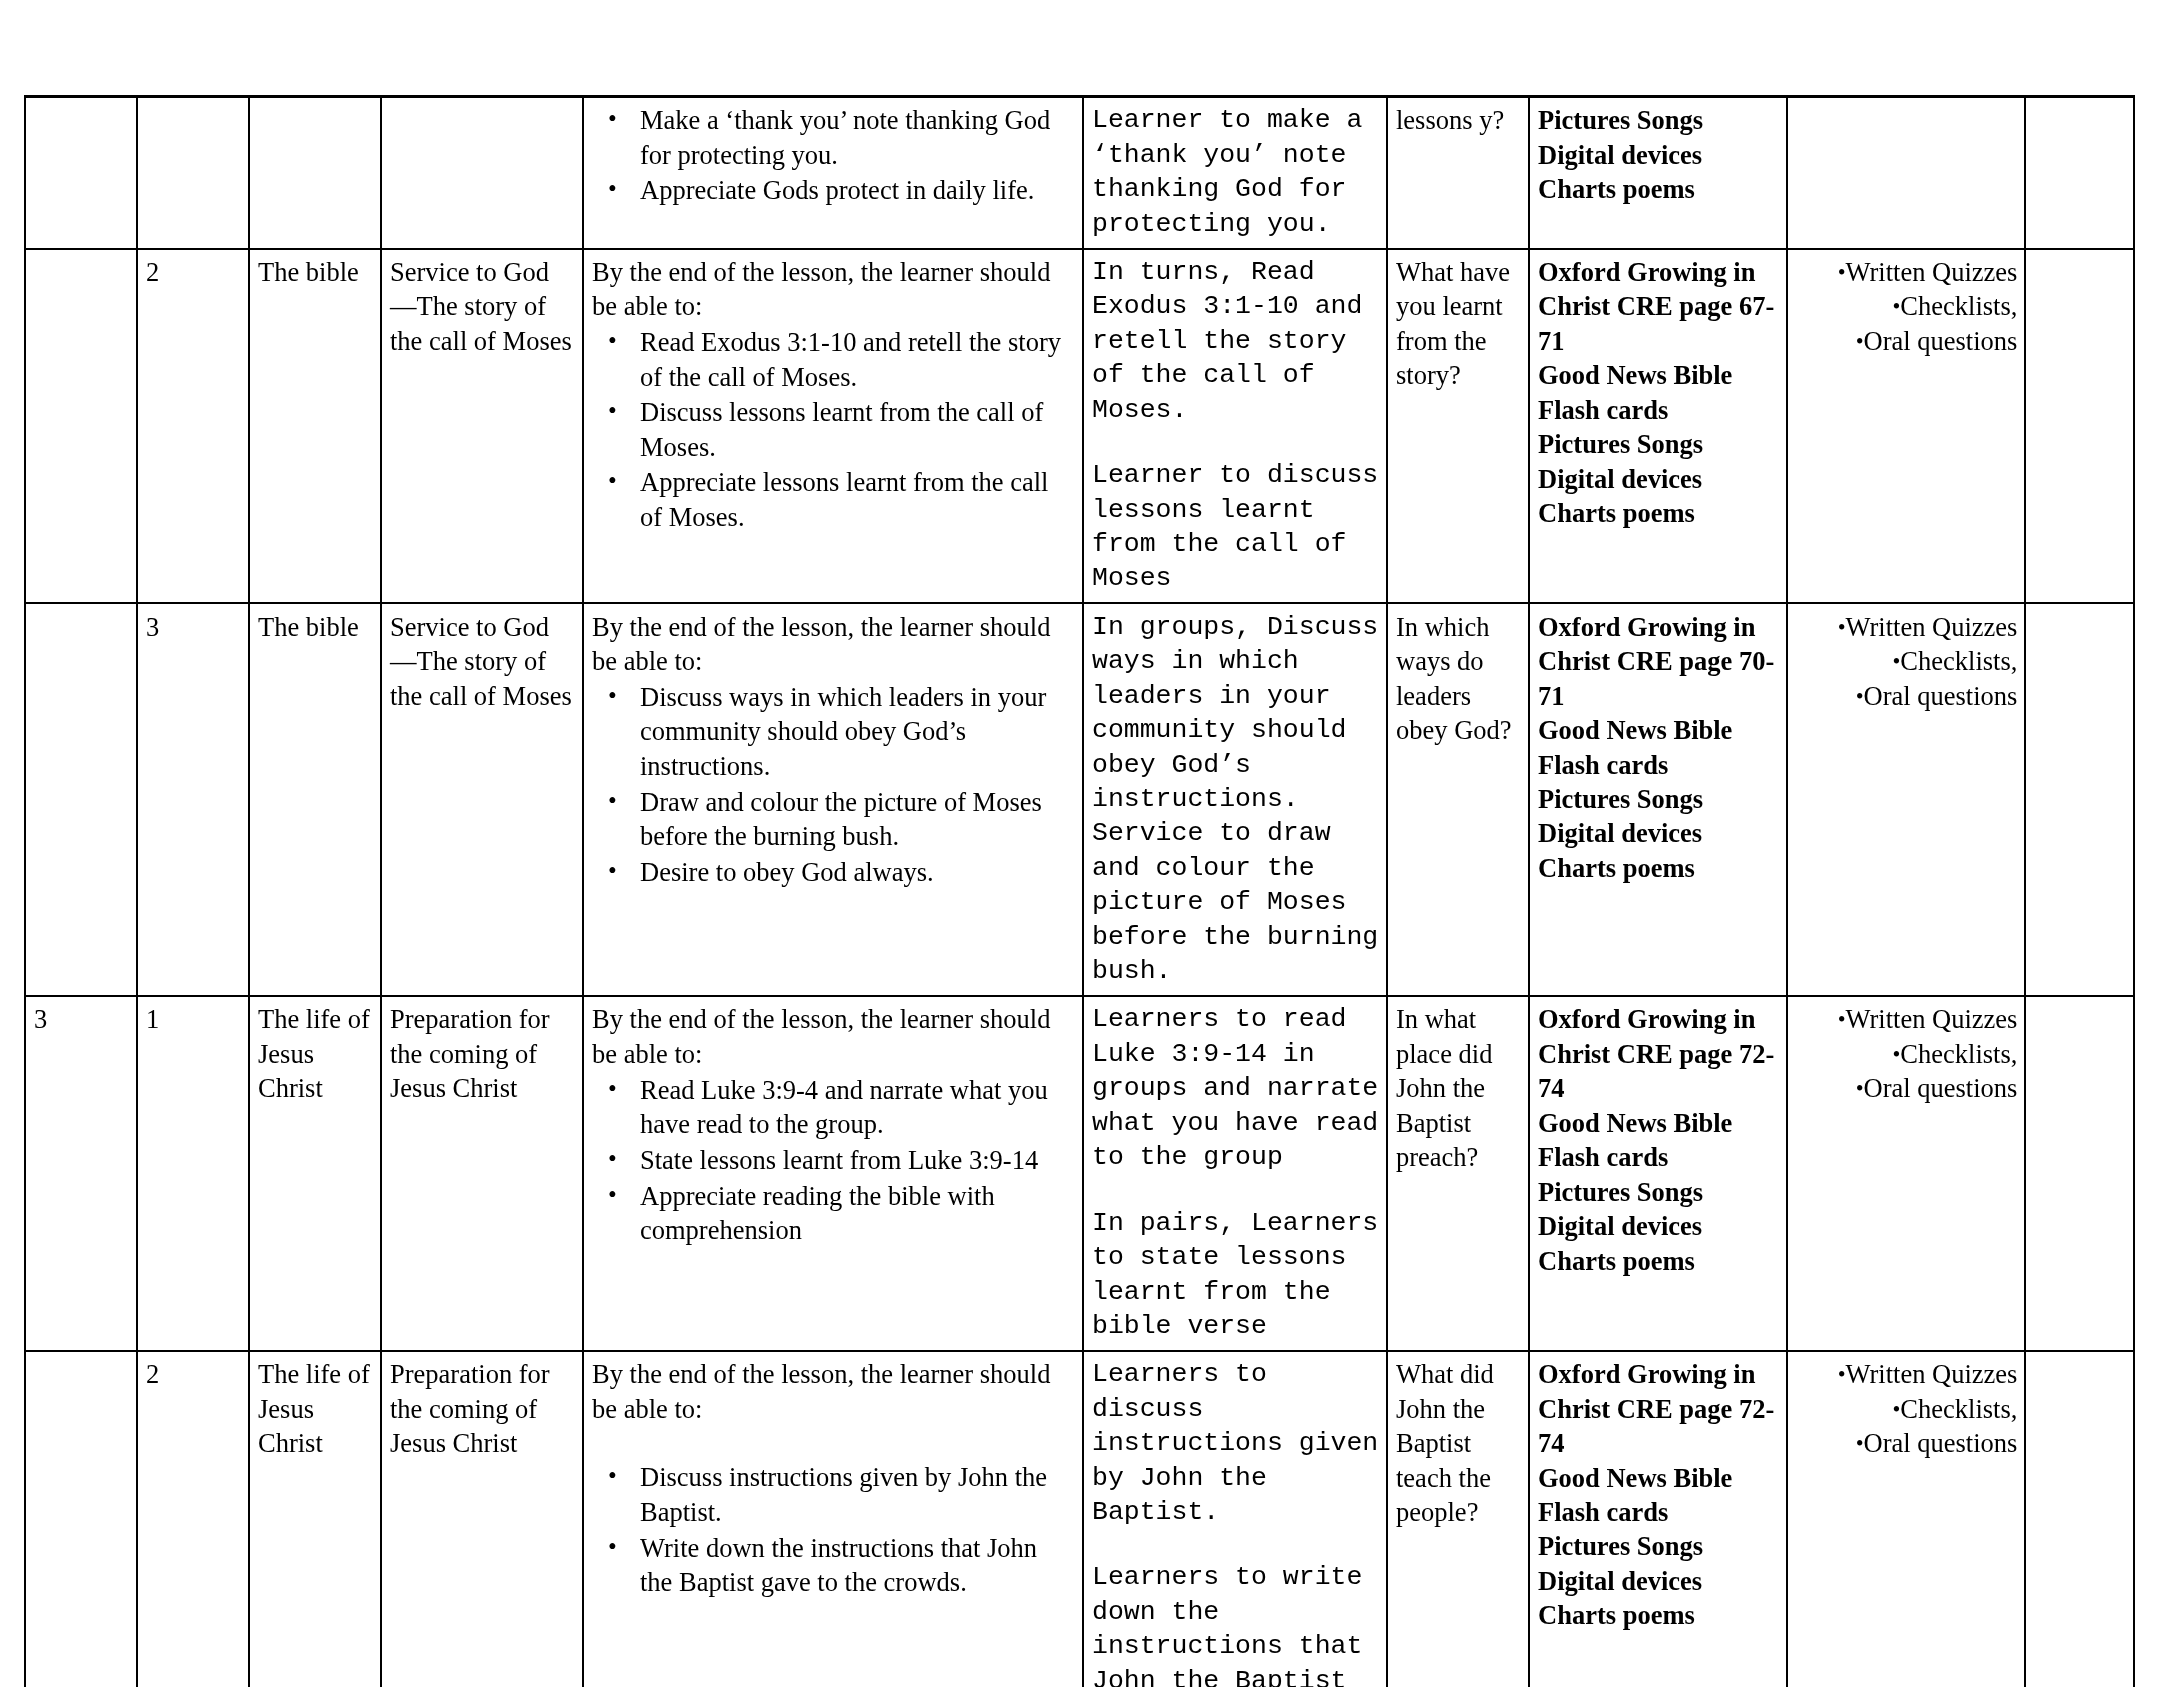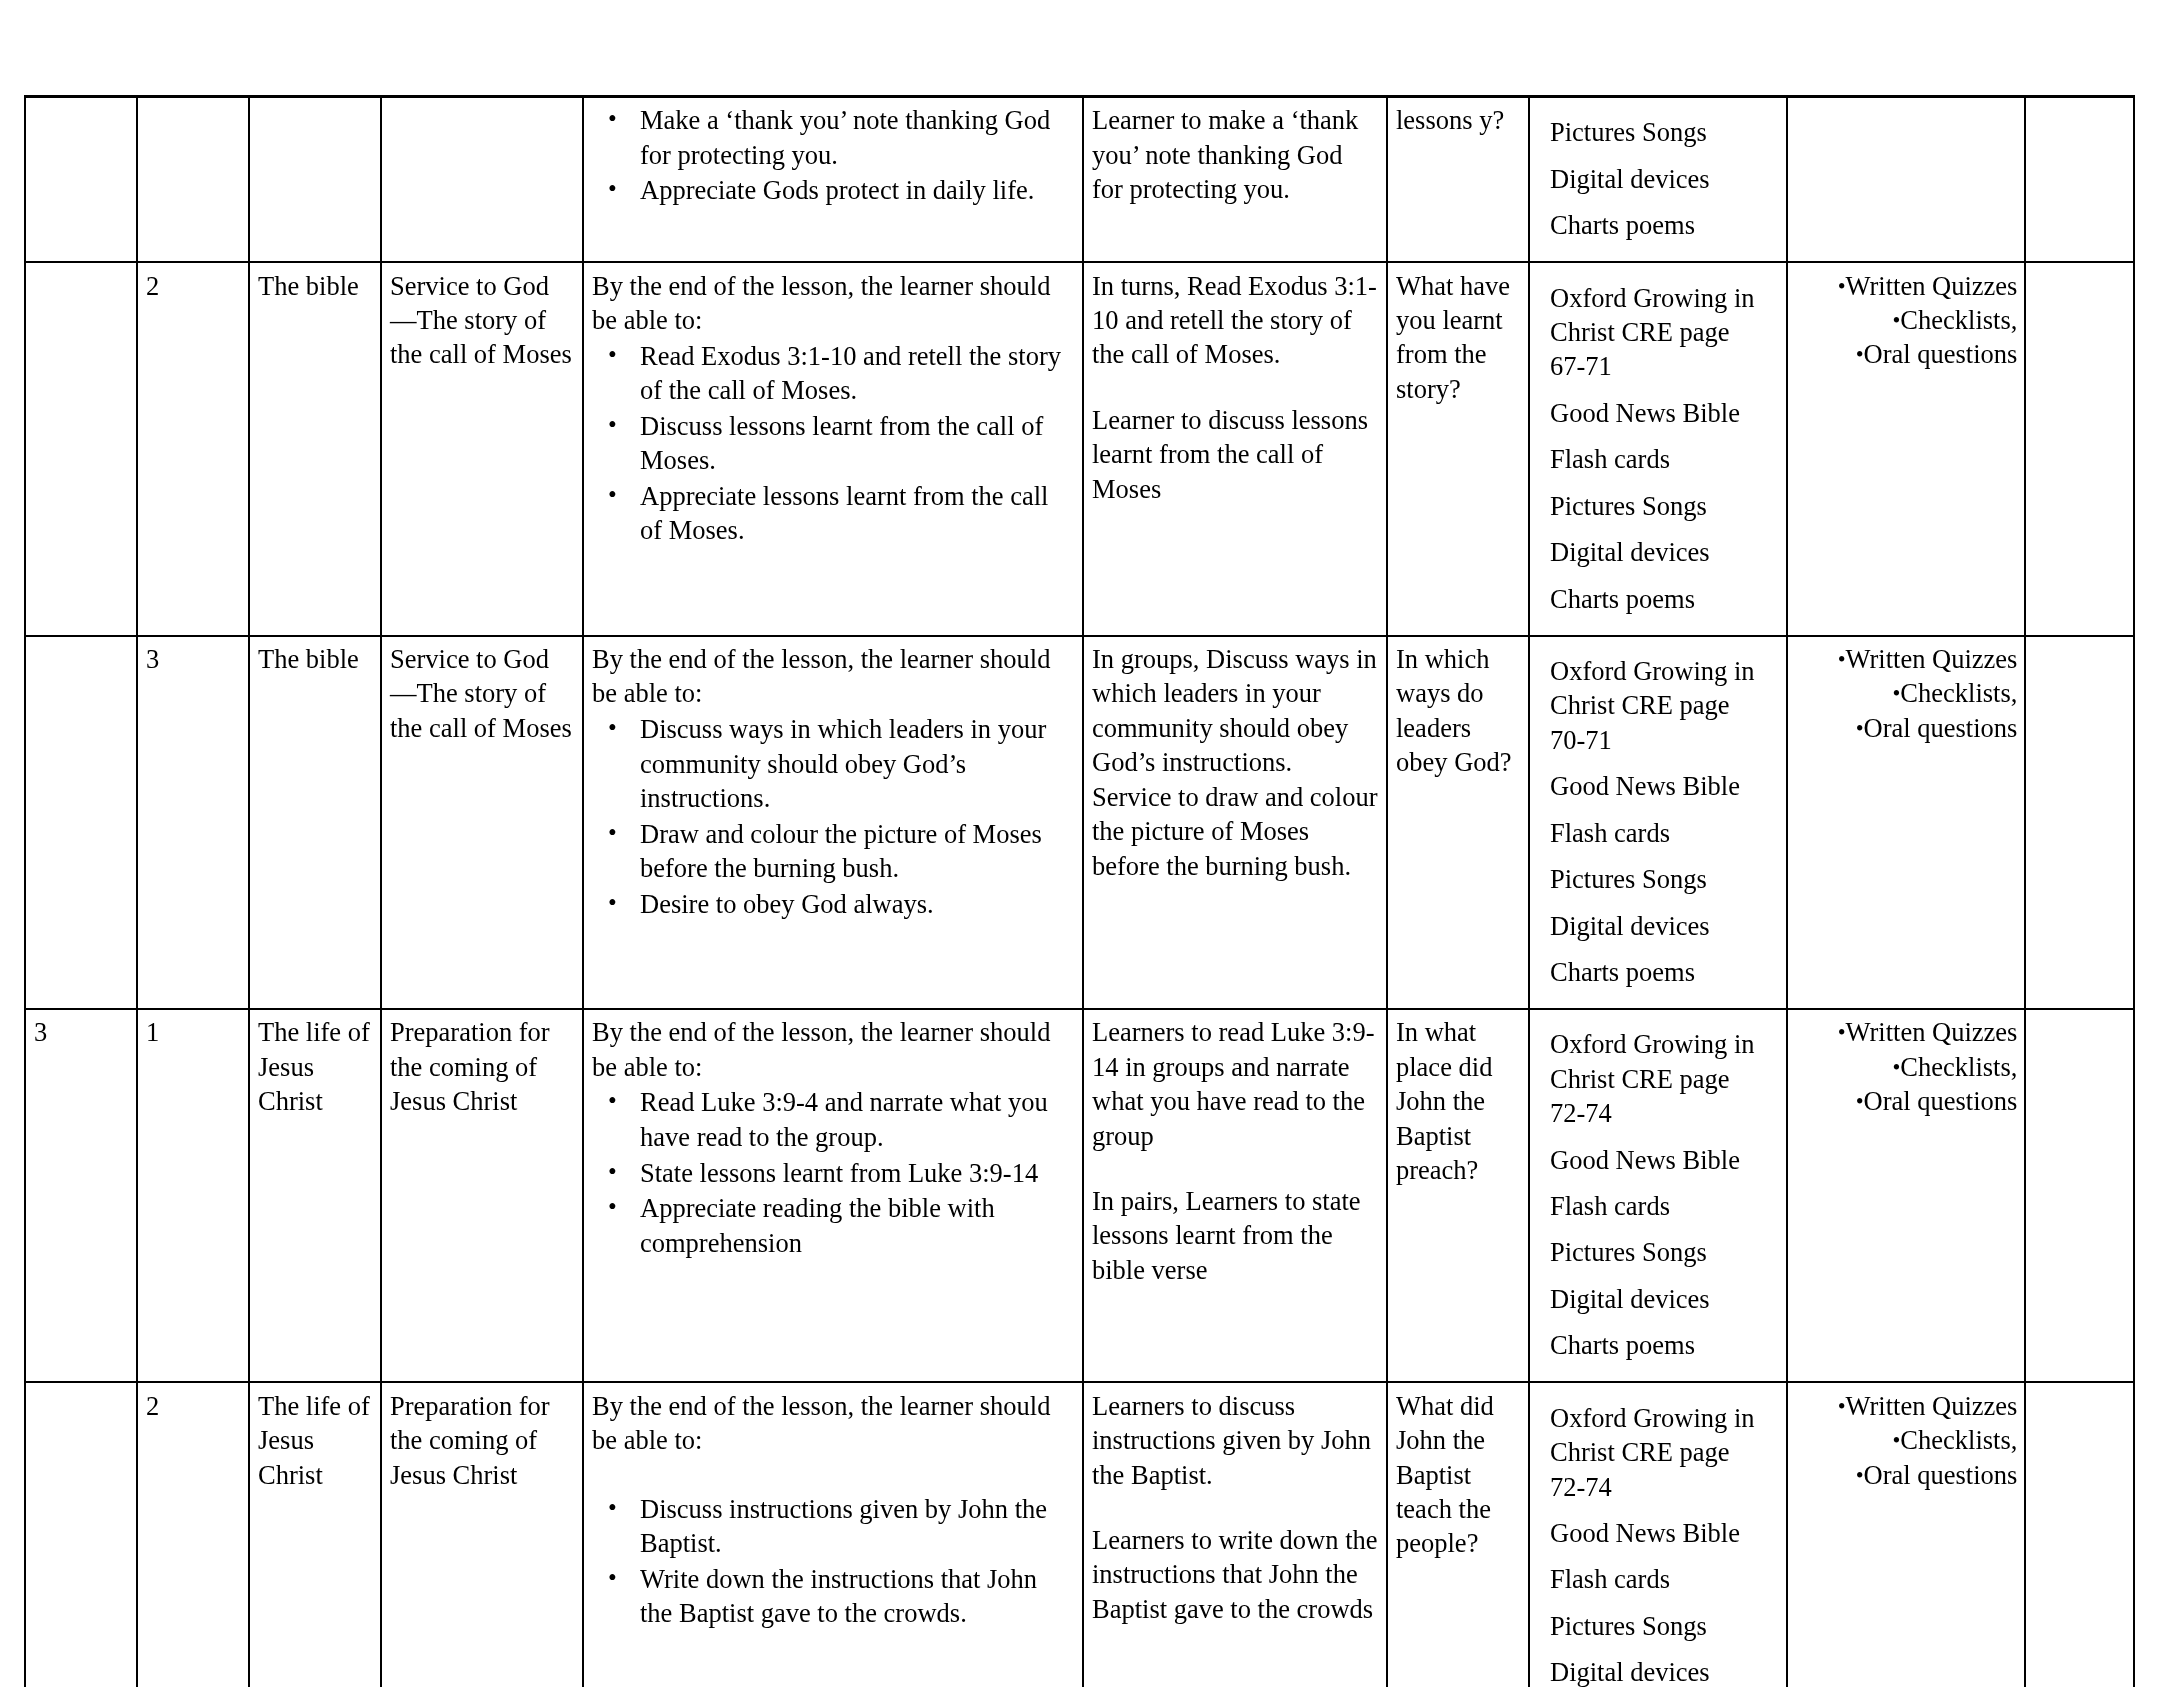--- a/index.html
+++ b/index.html
@@ -74,35 +74,37 @@
     left: -32px;
     top: 0;
     font-size: 25px;
     line-height: 1.30;
   }
   .spacer-line {
     height: 33px;
   }
   p.para {
     margin: 0 0 0 0;
+    font-family: Liberation Mono, monospace;
   }
   p.para + p.para {
     margin-top: 31px;
   }
   .assess-item {
     margin: 0;
     white-space: nowrap;
     text-align: right;
   }
   .assess-item .dot {
     font-size: 22.5px;
     vertical-align: 0.7px;
   }
   .plain-lines div {
-    margin: 12px;
+    margin: 0;
+    font-weight: bold;
   }
 </style>
 </head>
 <body>
 
 <div class="page">
   <div class="table-wrap">
     <table class="scheme">
       <colgroup>
         <col class="c-week">

